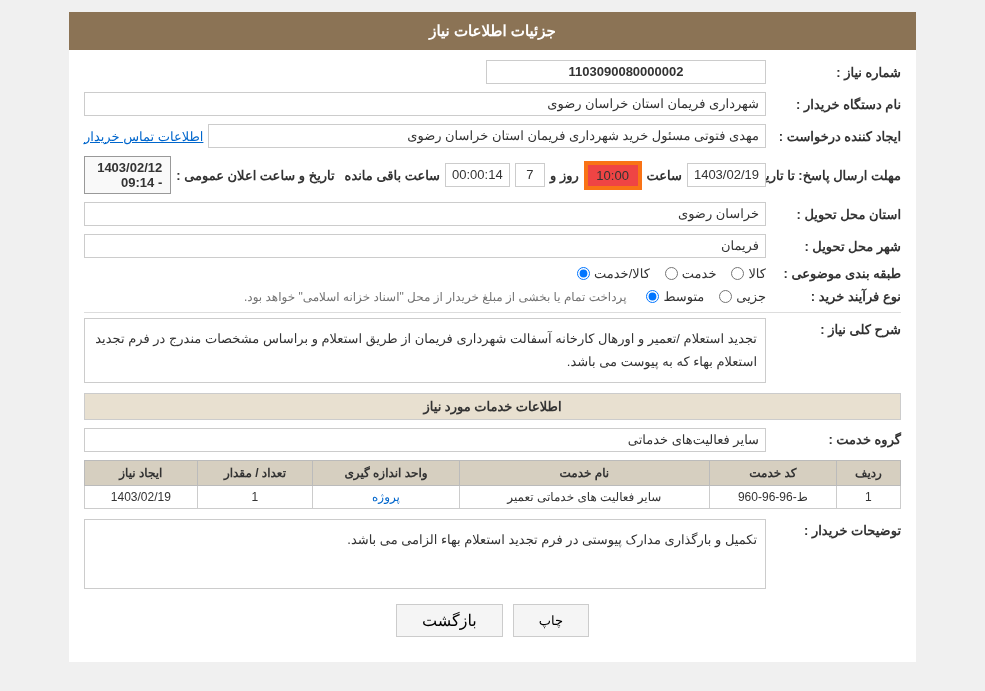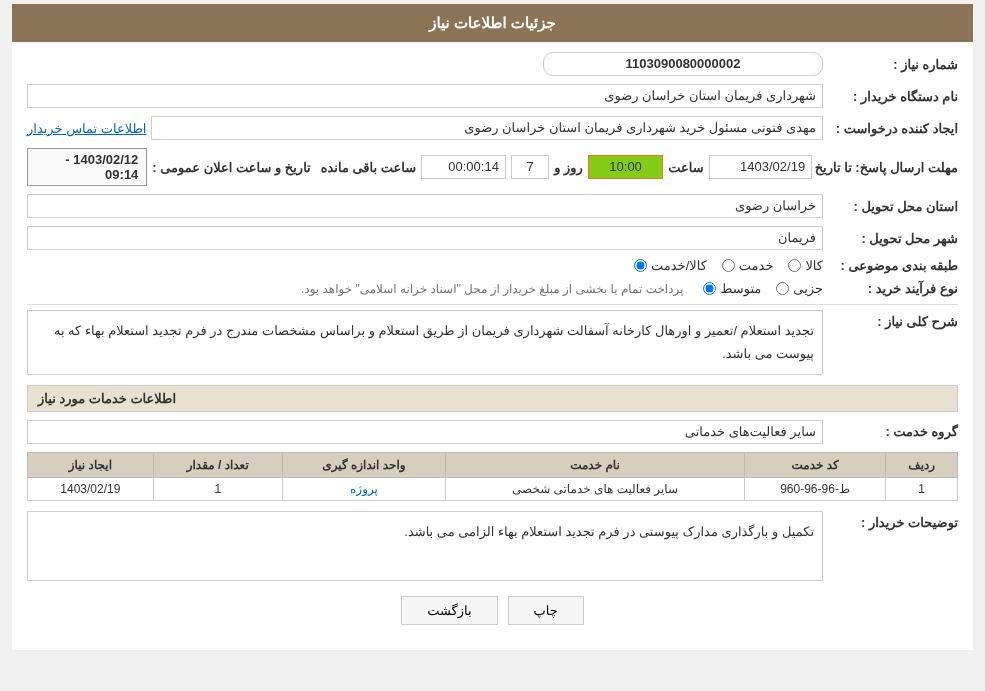--- a/index.html
+++ b/index.html
@@ -4,22 +4,22 @@
   <style>
     * { box-sizing: border-box; margin: 0; padding: 0; }
     body {
       font-family: Tahoma, Arial, sans-serif;
       background: #f0f0f0;
       direction: rtl;
       font-size: 13px;
       color: #333;
     }
     .container {
-      width: 961px;
-      margin: 4px auto;
+      width: 847px;
+      margin: 12px auto;
       background: #fff;
     }
     .header {
       background: #8B7355;
       color: #fff;
       text-align: center;
       padding: 10px;
       font-size: 15px;
       font-weight: bold;
     }
@@ -59,21 +59,21 @@
       background: #f9f9f9;
       padding: 3px 8px;
       font-weight: bold;
     }
     .section-title {
       background: #e8e0d0;
       border: 1px solid #ccc;
       padding: 5px 10px;
       font-weight: bold;
       margin: 10px 0 8px 0;
-      text-align: left;
+      text-align: center;
     }
     .table-container {
       margin: 8px 0;
     }
     table {
       width: 100%;
       border-collapse: collapse;
       font-size: 12px;
     }
     table thead tr {
@@ -91,22 +91,22 @@
       text-align: center;
     }
     table tbody tr:nth-child(even) {
       background: #f9f9f9;
     }
     .small-label {
       white-space: nowrap;
       font-weight: bold;
     }
     .time-box {
-      border: 1px solid #f97316;
-      background: #84cc16;
+      border: 4px solid #f97316;
+      background: #ef4444;
       padding: 3px 6px;
       min-height: 24px;
       width: 80px;
       text-align: center;
     }
     .countdown-box {
       border: 1px solid #ccc;
       background: #fff;
       padding: 3px 6px;
       min-height: 24px;
@@ -151,21 +151,21 @@
       display: flex;
       justify-content: center;
       gap: 10px;
       margin: 15px 0;
     }
     .btn-back {
       background: #f5f5f5;
       border: 1px solid #ccc;
       padding: 6px 25px;
       cursor: pointer;
-      font-size: 13px;
+      font-size: 16px;
       font-family: Tahoma, Arial, sans-serif;
     }
     .btn-print {
       background: #f5f5f5;
       border: 1px solid #ccc;
       padding: 6px 25px;
       cursor: pointer;
       font-size: 13px;
       font-family: Tahoma, Arial, sans-serif;
     }
@@ -195,21 +195,21 @@
 
 <div class="container relative-wrapper">
   <div class="header">
     <span>جزئیات اطلاعات نیاز</span>
   </div>
 
   <div class="content">
 
     <div class="row">
       <span class="label">شماره نیاز :</span>
-      <div class="value-box" style="max-width:280px; direction:ltr; text-align:center; font-weight:bold;border-radius:10px;">1103090080000002</div>
+      <div class="value-box" style="max-width:280px; direction:ltr; text-align:center; font-weight:bold;">1103090080000002</div>
       <div style="flex:1;"></div>
     </div>
 
     <div class="row">
       <span class="label">نام دستگاه خریدار :</span>
       <div class="value-box">شهرداری فریمان استان خراسان رضوی</div>
     </div>
 
     <div class="row">
       <span class="label">ایجاد کننده درخواست :</span>
@@ -299,21 +299,21 @@
             <th>نام خدمت</th>
             <th>واحد اندازه گیری</th>
             <th>تعداد / مقدار</th>
             <th>ایجاد نیاز</th>
           </tr>
         </thead>
         <tbody id="services-tbody">
         <tr>
               <td>1</td>
               <td>ط-96-96-960</td>
-              <td>سایر فعالیت های خدماتی شخصی</td>
+              <td>سایر فعالیت های خدماتی تعمیر</td>
               <td style="color: rgb(0, 102, 204);">پروژه</td>
               <td>1</td>
               <td>1403/02/19</td>
             </tr>
           </tbody>
       </table>
     </div>
 
     <div class="needs-row" style="margin-top:10px;">
       <span class="needs-label">توضیحات خریدار :</span>

